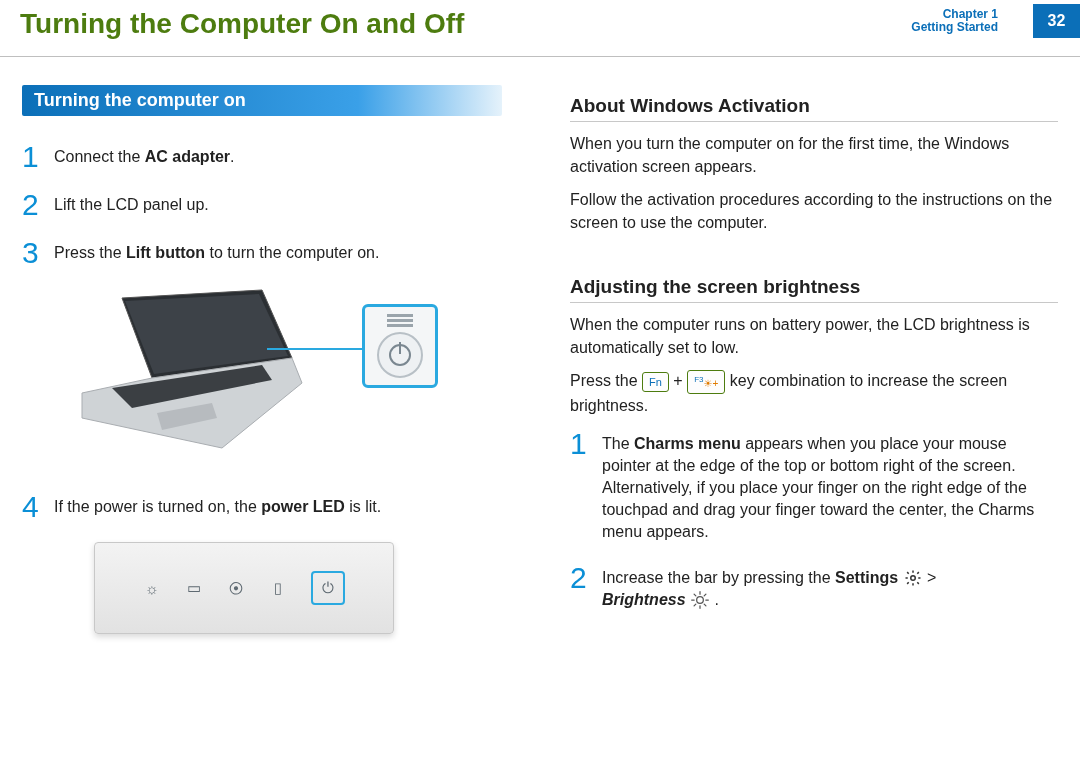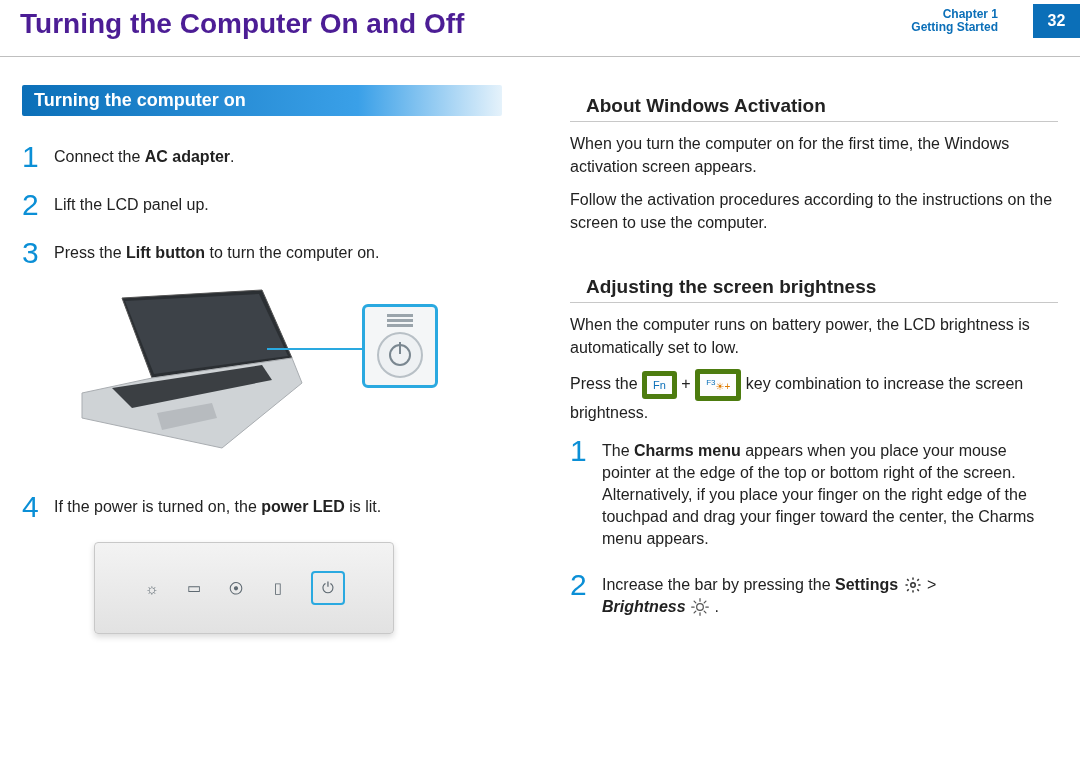--- a/index.html
+++ b/index.html
@@ -13,21 +13,21 @@
     overflow: hidden;
   }
   .header {
     position: relative;
     height: 50px;
     padding: 8px 0 0 20px;
   }
   .page-title {
     font-size: 28px;
     font-weight: 700;
-    color: #4c1d95;
+    color: #4d7c0f;
   }
   .chapter-block {
     position: absolute;
     right: 0;
     top: 4px;
     display: flex;
     align-items: center;
     gap: 29px;
   }
   .chapter-text {
@@ -142,27 +142,27 @@
     gap:24px;
     box-shadow: 0 3px 6px rgba(0,0,0,.15);
   }
   .led-ico { width:18px; height:18px; color:#5f6a72; display:flex;align-items:center;justify-content:center; font-size:15px;}
   .led-hl {
     border:2px solid #2aa9e0; border-radius:4px; padding:6px;
   }
   .h3 {
     font-size: 19px;
     font-weight: 700;
-    margin: 10px 0 4px 16px;
+    margin: 10px 0 4px 0;
   }
   .h3-rule { height:1px; background:#c8c8c8; margin-bottom:10px;}
   .para { font-size:16px; line-height:23px; margin-bottom:10px;}
   .key {
     display:inline-block;
-    border:5px solid #4d7c0f;
+    border:1px solid #4d7c0f;
     border-radius:3px;
     padding:1px 6px;
     font-size:11px;
     color:#0b6fb8;
     background:#fdfdfd;
     vertical-align:middle;
     line-height:16px;
     min-width:24px;
     text-align:center;
   }

